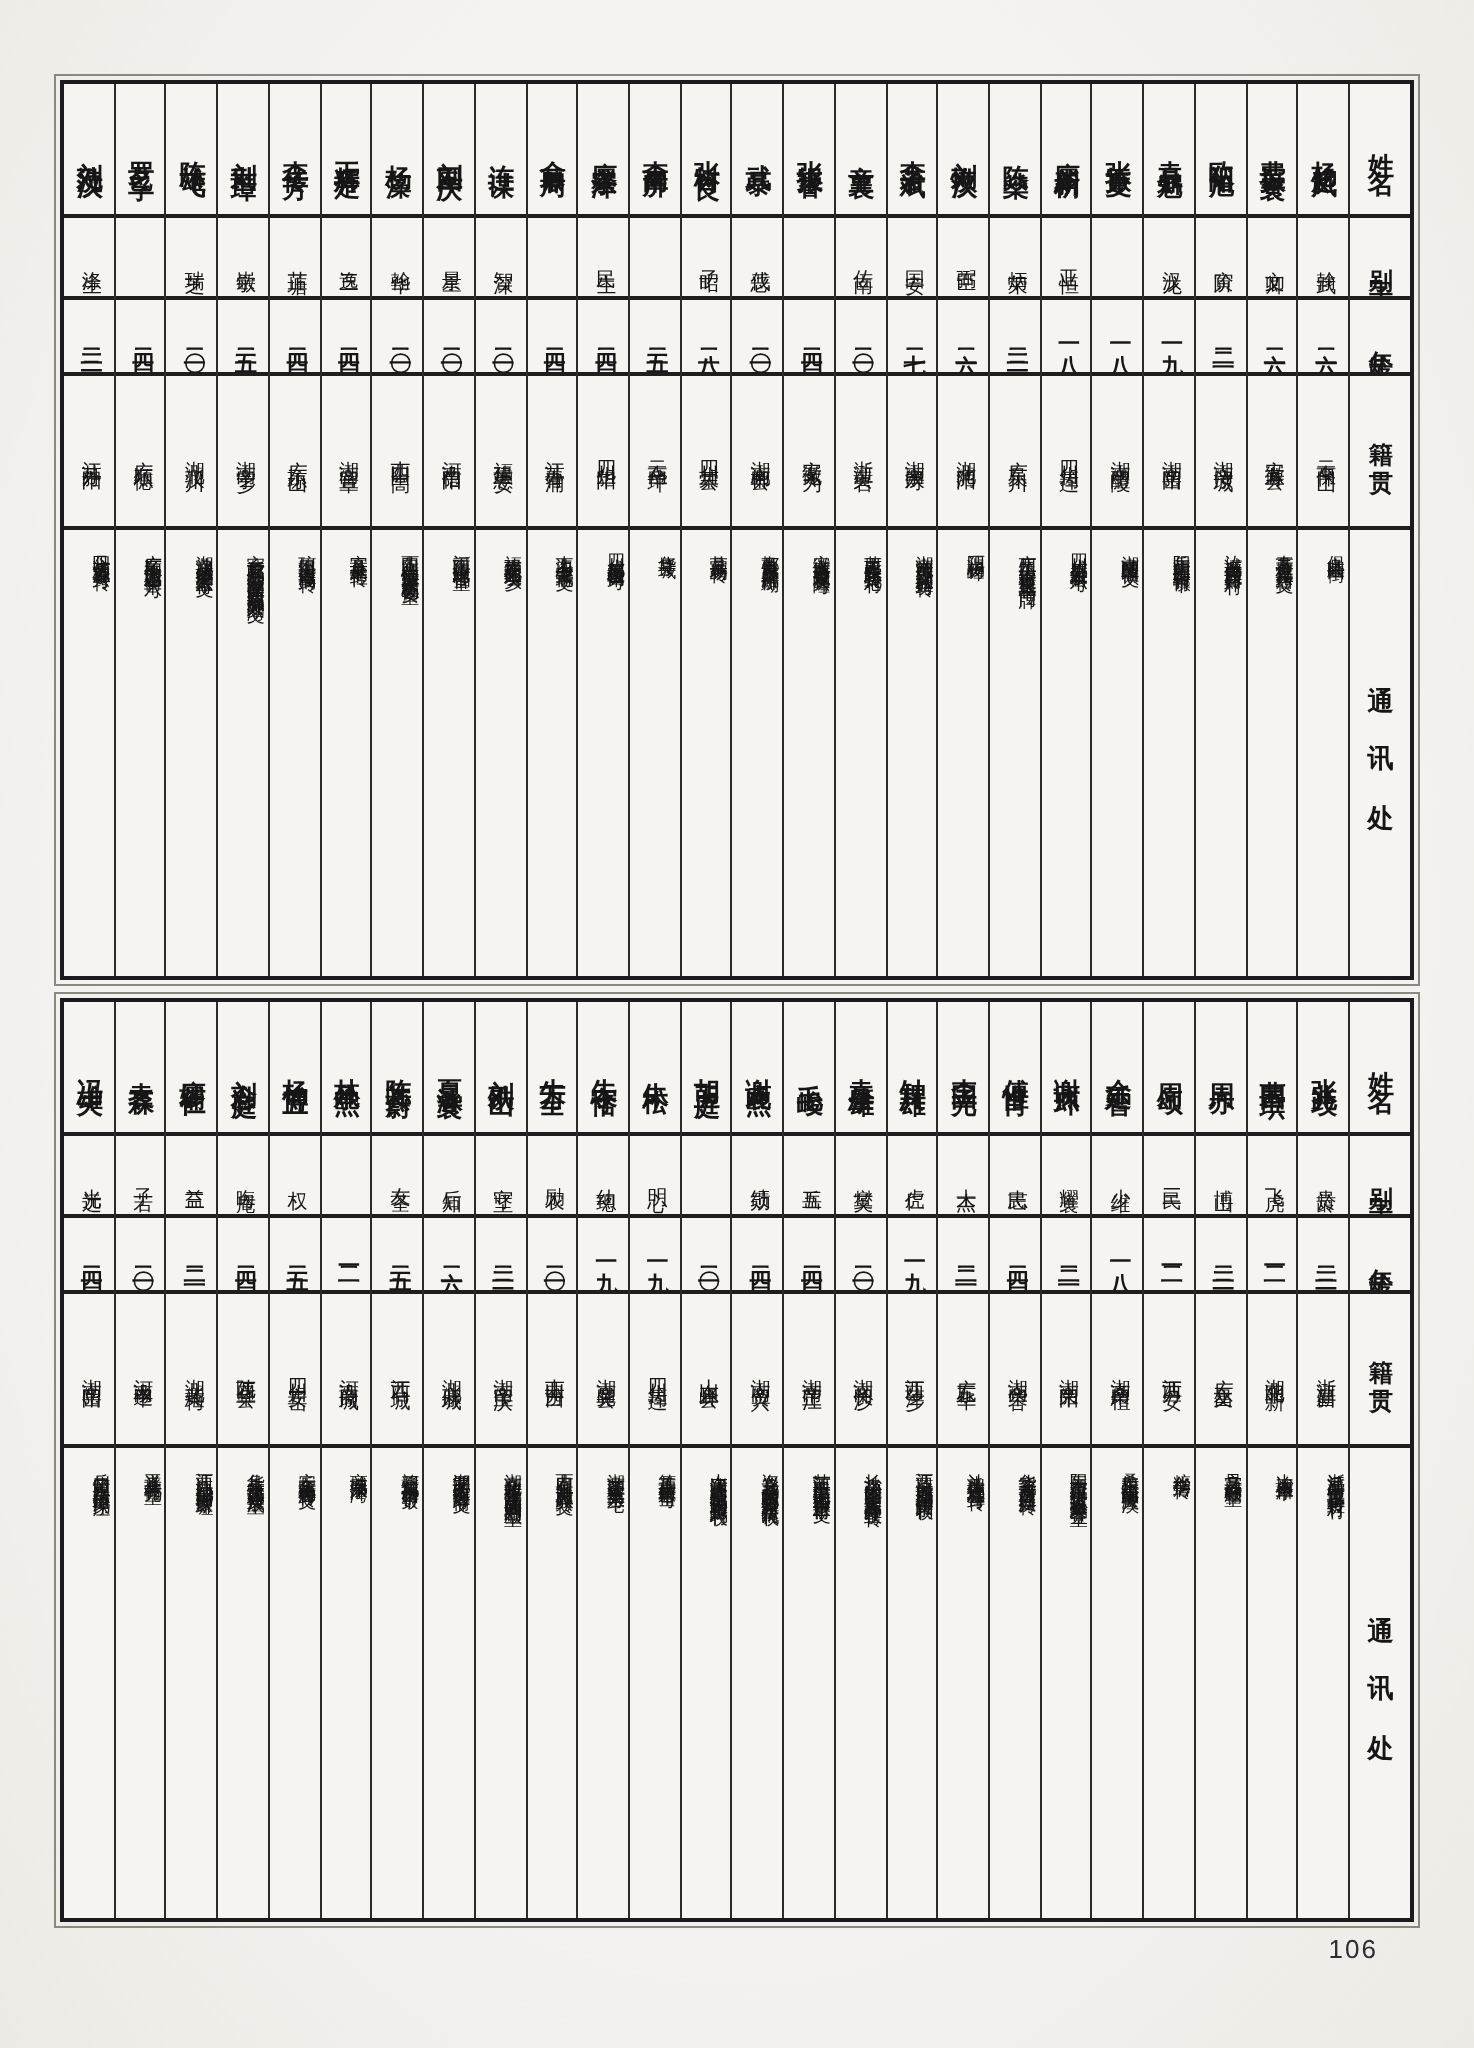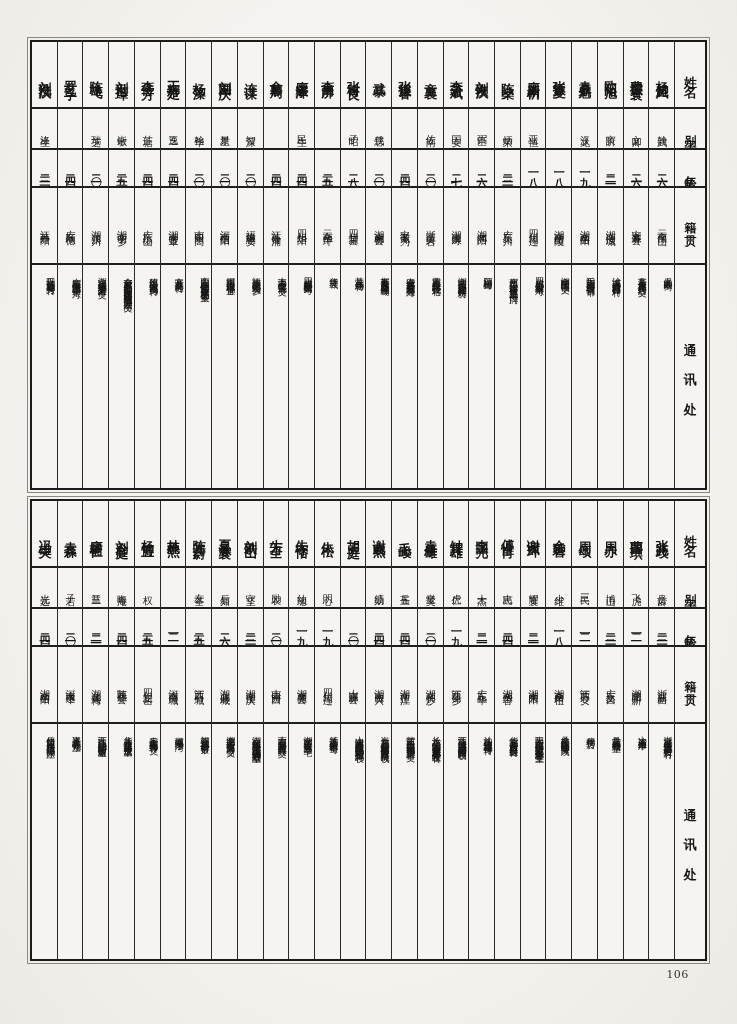--- a/index.html
+++ b/index.html
@@ -63,21 +63,21 @@
   .header-col .c-courtesy{font-size:12px;letter-spacing:4px;}
   .header-col .c-age{font-size:12px;letter-spacing:3px;}
   .header-col .c-native{font-size:12px;letter-spacing:14px;}
   .header-col .c-addr{
     font-size:13px;letter-spacing:30px;
     align-items:center;justify-content:center;
     padding:0;
   }
   .page-number{
     position:absolute;right:48px;bottom:42px;
-    font-family:Liberation Serif, serif;
+    font-family:Liberation Sans, sans-serif;
     font-size:13px;color:#2e2e2e;letter-spacing:1px;text-align:center;
   }
 </style>
 </head>
 <body>
 
 <div class="sheet">
   <div class="tables-wrap">
 
     <section class="table top">

